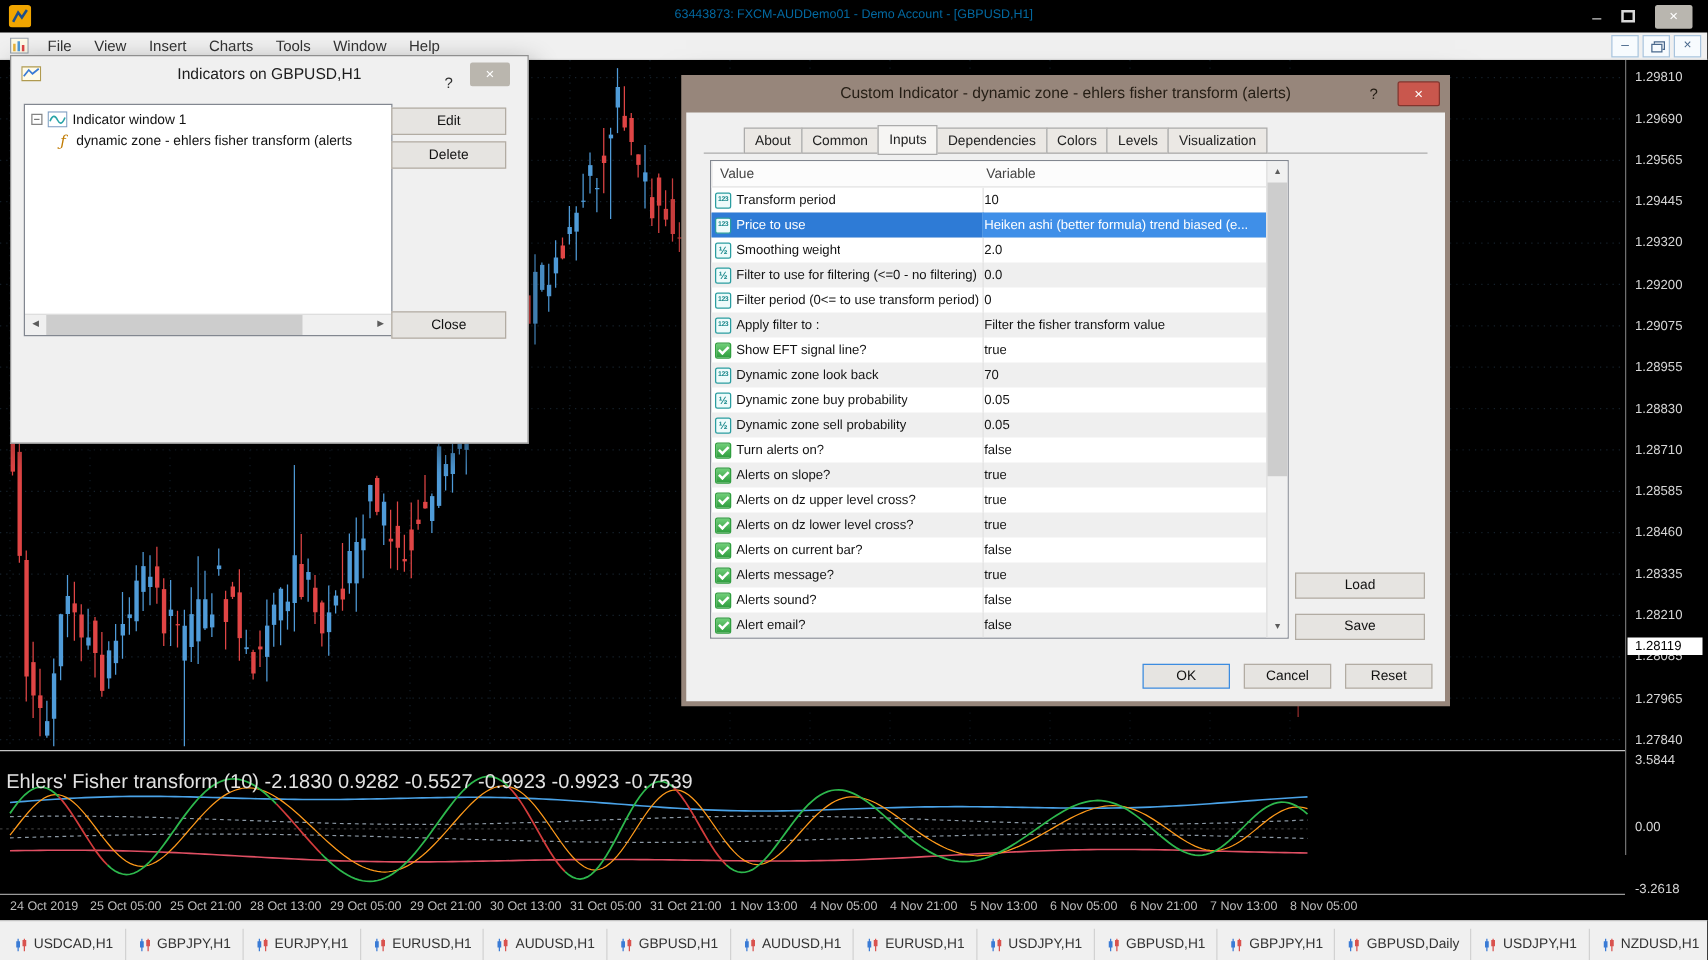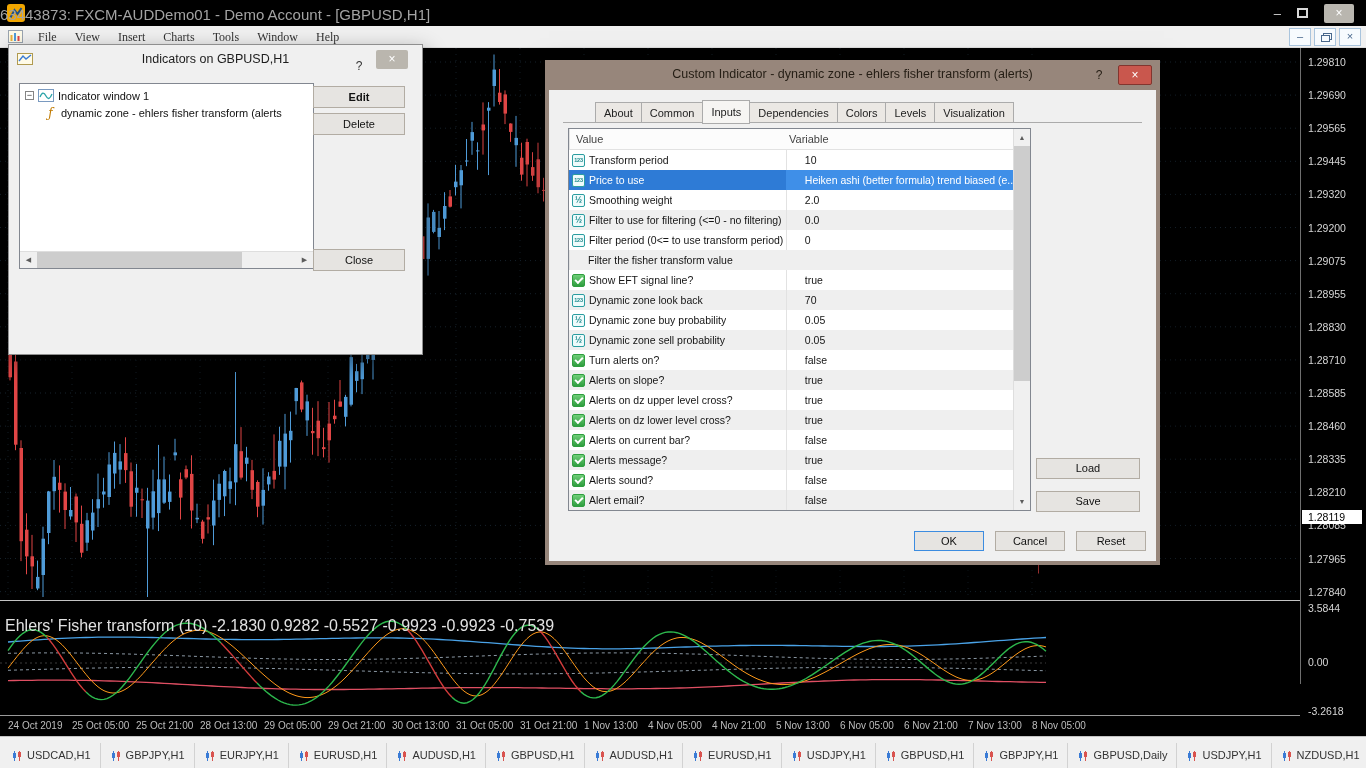--- a/index.html
+++ b/index.html
@@ -1,31 +1,31 @@
 <!DOCTYPE html>
 <html><head>
 <meta charset="utf-8">
 <style>
   *{box-sizing:border-box;margin:0;padding:0;}
   html,body{width:1366px;height:768px;overflow:hidden;}
   body{font-family:"Liberation Sans",sans-serif;background:#000;position:relative;}
 
   
   #titlebar{position:absolute;left:0;top:0;width:1366px;height:26px;background:#000;}
-  #titlebar .title{position:absolute;left:0;right:0;top:6px;font-size:15px;color:#a3a3a3;}
+  #titlebar .title{position:absolute;left:0;right:0;top:6px;text-align:center;font-size:10px;color:#0369a1;}
   #app-icon{position:absolute;left:7px;top:4px;width:18px;height:18px;}
   .win-controls{position:absolute;right:12px;top:0;height:26px;display:flex;align-items:center;gap:16px;}
   .wc{color:#d8d8d8;font-size:13px;line-height:1;cursor:default;}
   .maxbox{display:inline-block;width:11px;height:10px;border:2px solid #d8d8d8;}
   .wc.close{width:30px;height:19px;background:#b9b6af;border-radius:2px;color:#fff;text-align:center;line-height:18px;font-size:12px;}
 
   
   #menubar{position:absolute;left:0;top:26px;width:1366px;height:22px;background:#f0f0f0;border-bottom:1px solid #dcdcdc;display:flex;align-items:center;}
   #chart-doc-icon{margin:0 6px 0 8px;}
-  #menu-items{display:flex;height:22px;font-family:Liberation Serif, serif;}
+  #menu-items{display:flex;height:22px;}
   .menu-item{font-size:12px;color:#333;padding:0 9px;line-height:22px;}
   .mdi-controls{position:absolute;right:5px;top:2px;display:flex;gap:3px;}
   .mdi-btn{width:22px;height:18px;border:1px solid #a9c4dd;background:#f7fbfe;color:#49688c;font-size:11px;text-align:center;line-height:15px;}
   .restore-glyph{display:inline-block;position:relative;width:9px;height:8px;margin-top:4px;}
   .restore-glyph::before{content:"";position:absolute;left:2px;top:0;width:7px;height:5px;border:1px solid #49688c;}
   .restore-glyph::after{content:"";position:absolute;left:0;top:2px;width:7px;height:5px;border:1px solid #49688c;background:#f7fbfe;}
 
   
   #chart-region{position:absolute;left:0;top:48px;width:1366px;height:688px;background:#000;}
   #candles-svg{position:absolute;left:0;top:0;}
@@ -62,42 +62,42 @@
   .tree-row.r0{top:3px;} .tree-row.r1{top:20px;padding-left:24px;}
   .expander{flex:0 0 9px;width:9px;height:9px;border:1px solid #848484;margin:0 4px 0 5px;font-size:9px;line-height:7px;text-align:center;color:#333;background:#fff;}
   .wave-icon{margin-right:4px;display:inline-flex;}
   .fx-icon{width:13px;text-align:center;color:#c07a00;font-size:12px;font-style:italic;margin-right:4px;font-family:"DejaVu Serif",serif;}
   .tree-label{overflow:hidden;}
   #hscroll{position:absolute;left:0;bottom:0;width:293px;height:17px;background:#f0f0f0;border-top:1px solid #dedede;}
   .hs-btn{position:absolute;top:0;width:17px;height:16px;color:#5c5c5c;font-size:7px;text-align:center;line-height:16px;background:#f0f0f0;}
   .hs-left{left:0;} .hs-right{right:0;}
   #hs-thumb{position:absolute;left:17px;top:0;width:205px;height:16px;background:#cdcdcd;}
   .d1btn{left:304px;width:92px;height:22px;line-height:20px;}
-  #btn-edit{top:41px;font-weight:bold;} #btn-delete{top:68px;} #btn-close{top:204px;}
+  #btn-edit{top:41px;} #btn-delete{top:68px;} #btn-close{top:204px;}
 
   
   #dlg2{position:absolute;left:545px;top:60px;width:615px;height:505px;background:#97867b;box-shadow:4px 10px 26px rgba(0,0,0,.55);z-index:20;}
   #dlg2-title{position:absolute;left:0;top:0;width:100%;height:30px;color:#241d14;font-size:12.5px;text-align:center;line-height:28px;}
   #dlg2 .help{position:absolute;right:54px;top:8px;color:#241d14;font-size:12px;width:14px;text-align:center;z-index:2;}
   #dlg2 .close-red{position:absolute;right:8px;top:5px;width:34px;height:20px;background:#c9574d;border:1px solid #82352e;border-radius:2px;color:#fff;text-align:center;line-height:18px;font-size:12px;z-index:2;}
   #dlg2-body{position:absolute;left:4px;right:4px;top:30px;bottom:4px;background:#f0f0f0;}
   #tabline{position:absolute;left:14px;right:14px;top:32px;height:1px;background:#ababab;}
   #dlg2-tabs{position:absolute;left:14px;top:10px;display:flex;align-items:flex-end;z-index:1;padding-left:32px;}
   .dtab{font-size:11px;color:#222;padding:4px 8px 3px;border:1px solid #ababab;background:#ebe8e4;margin-right:-1px;}
   .dtab.active{background:#f6f5f3;position:relative;z-index:3;padding-top:5px;padding-bottom:5px;margin-bottom:-1px;}
   #grid{position:absolute;left:19px;top:38px;width:463px;height:383px;background:#fff;border:1px solid #828790;}
   #grid-head{position:absolute;left:0;top:0;width:444px;height:21px;background:#fcfcfc;border-bottom:1px solid #e2e2e2;display:flex;}
   .ghv{font-size:11px;color:#444;line-height:20px;padding-left:6px;}
   .ghv.v1{width:230px;} .ghv.v2{width:214px;border-left:1px solid #e2e2e2;}
   #grid-rows{position:absolute;left:0;top:21px;width:444px;height:360px;overflow:hidden;}
   .grow{display:flex;height:20px;}
   .grow.alt{background:#efefef;}
   .gcell{display:flex;align-items:center;overflow:hidden;}
   .gcell.var{width:230px;padding-left:3px;}
-  .gcell.val{width:240px;border-left:1px solid #e2e2e2;padding-left:18px;}
+  .gcell.val{width:240px;border-left:1px solid #e2e2e2;padding-left:0;}
   .grow.sel .var{background:#2e7bd6;}
   .grow.sel .val{background:#3f8fe8;border-left-color:#3f8fe8;}
   .grow.sel .gtext{color:#fff;}
   .gtext{font-size:10.5px;color:#141414;white-space:nowrap;overflow:hidden;}
   .picon{width:13px;height:13px;margin-right:4px;flex:0 0 13px;border-radius:2px;font-weight:bold;display:flex;align-items:center;justify-content:center;}
   .picon.int{border:1px solid #2a9da0;color:#1d8a8d;background:#eefbfb;font-size:5.5px;letter-spacing:-.3px;}
   .picon.double{border:1px solid #2a9da0;color:#1d8a8d;background:#eefbfb;font-size:8.5px;}
   .picon.bool{border:1px solid #2f9e3f;background:linear-gradient(#6fce78,#2f9e3f);}
   .picon.bool::after{content:"";width:6px;height:3px;border-left:2px solid #fff;border-bottom:2px solid #fff;transform:rotate(-45deg);margin-bottom:2px;}
   #vscroll{position:absolute;right:0;top:0;width:17px;height:381px;background:#f0f0f0;border-left:1px solid #dedede;}
@@ -866,20 +866,24 @@
           <div class="grow">
             <div class="gcell var">
               <span class="picon int">123</span>
               <span class="gtext">Filter period (0&lt;= to use transform period)</span>
             </div>
             <div class="gcell val">
               <span class="gtext">0</span>
             </div>
           </div>
           <div class="grow alt">
+            <div class="gcell var">
+              <span class="picon int">123</span>
+              <span class="gtext">Apply filter to :</span>
+            </div>
             <div class="gcell val">
               <span class="gtext">Filter the fisher transform value</span>
             </div>
           </div>
           <div class="grow">
             <div class="gcell var">
               <span class="picon bool"></span>
               <span class="gtext">Show EFT signal line?</span>
             </div>
             <div class="gcell val">

